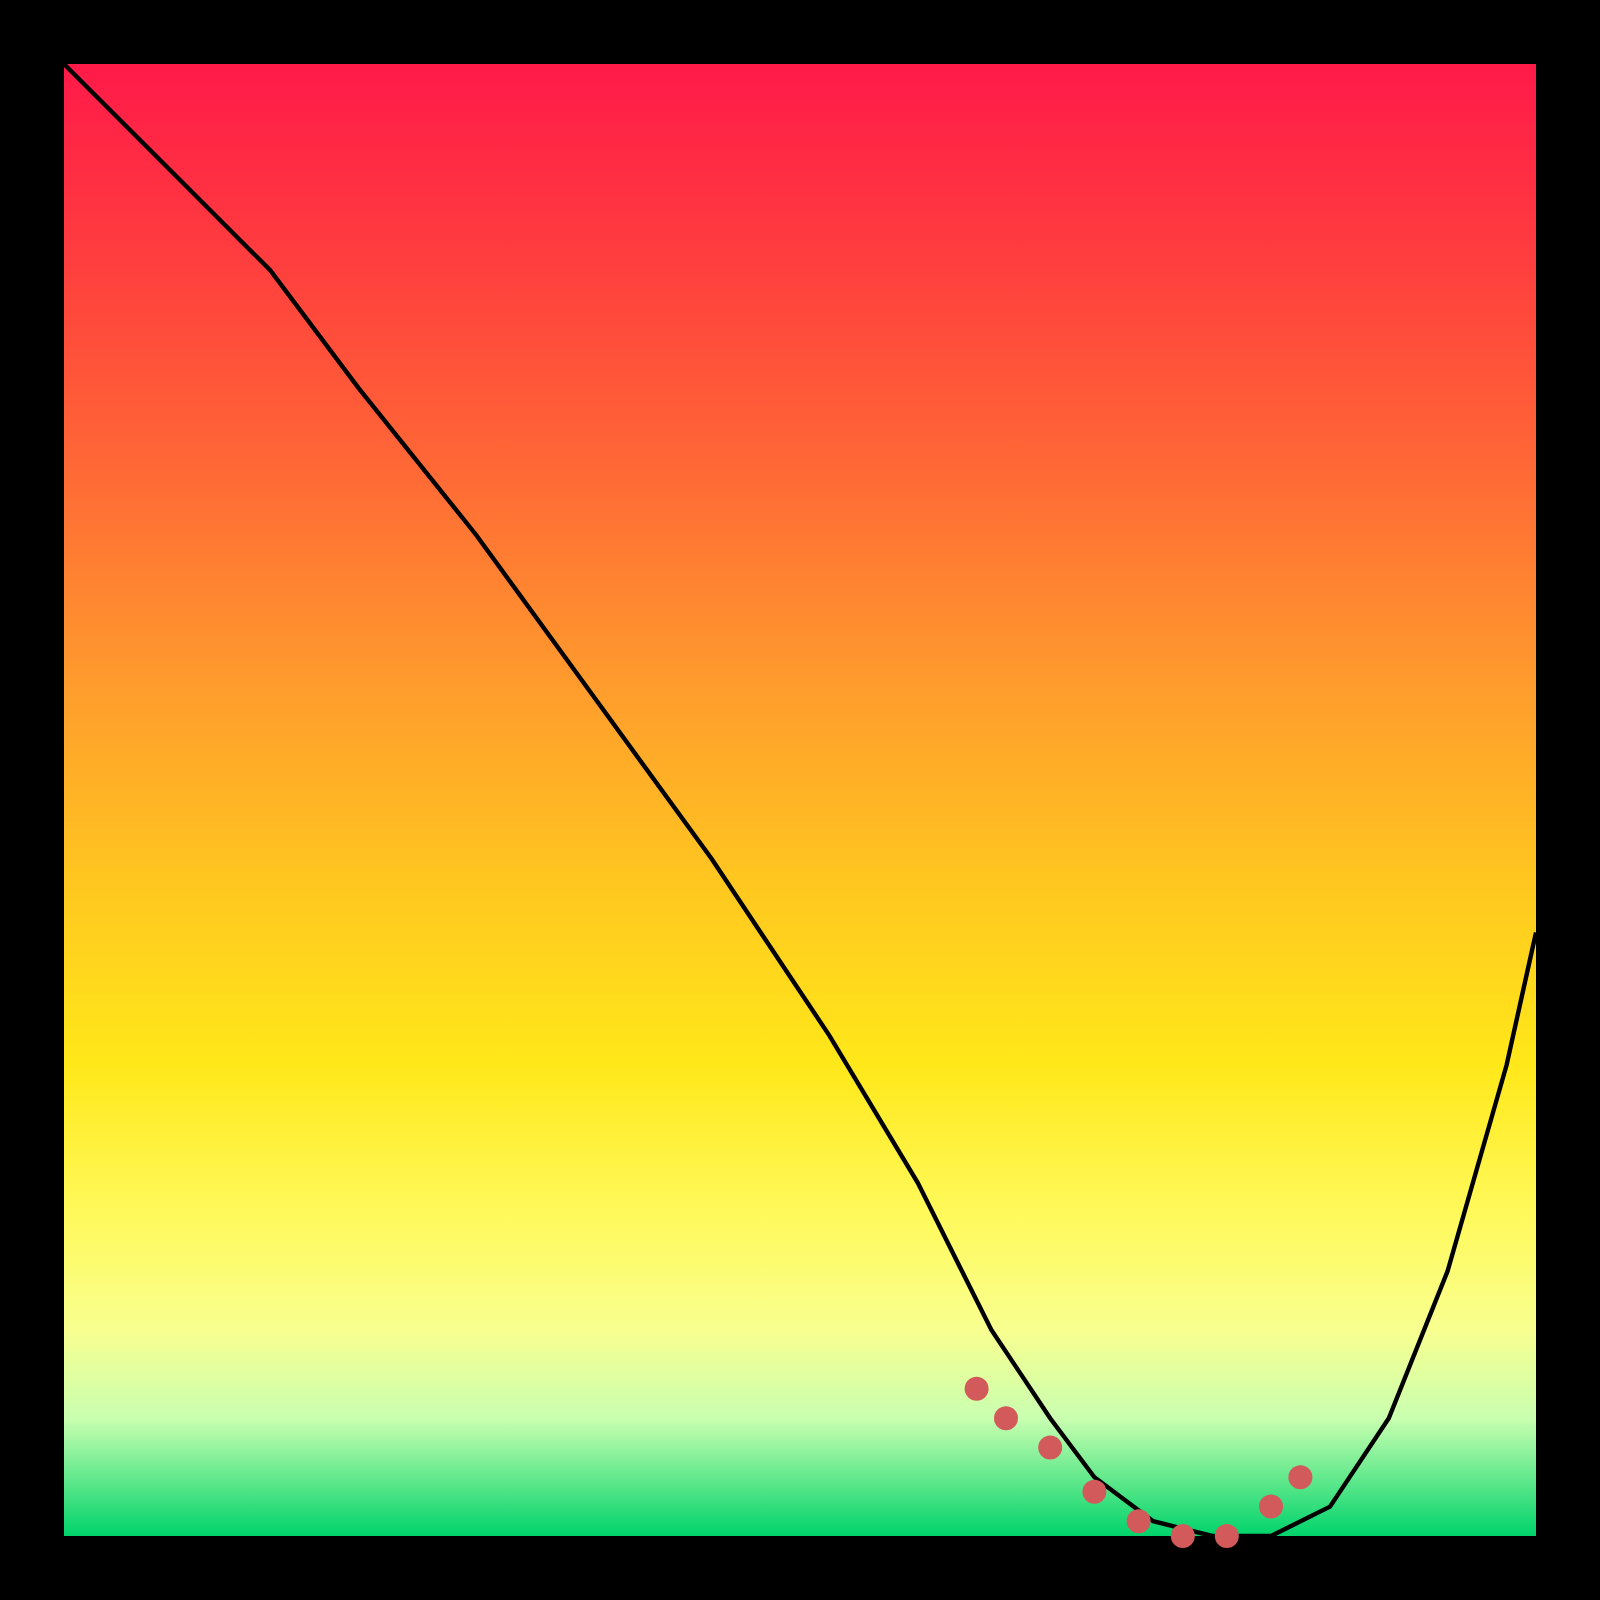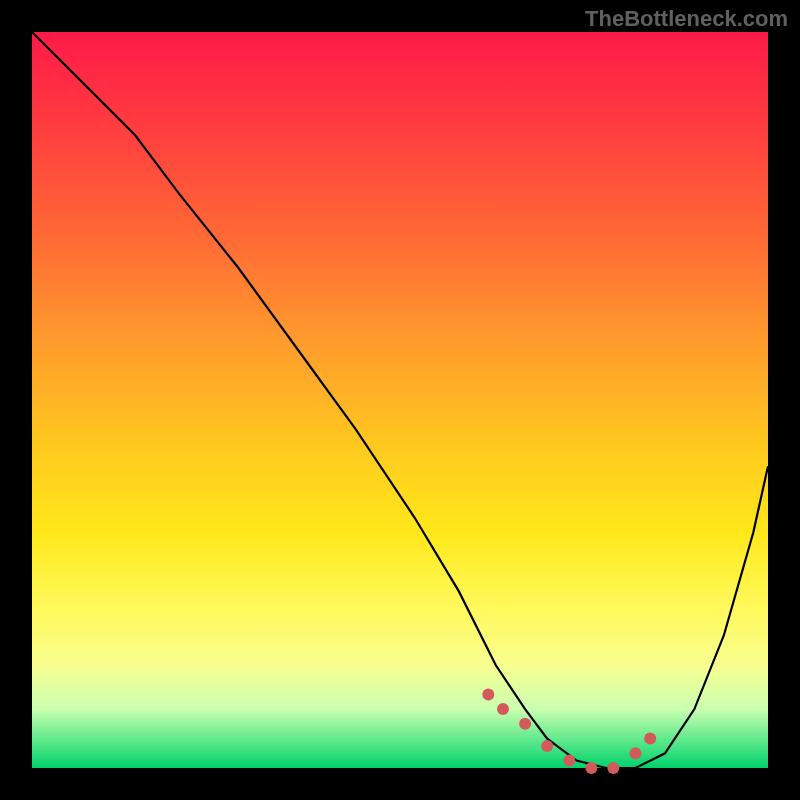--- a/index.html
+++ b/index.html
@@ -18,21 +18,20 @@
           #f8ff8f 86%,
           #c9ffb0 92%,
           #00d36b 100%);}
   svg.curve{position:absolute;left:32px;top:32px;width:736px;height:736px;overflow:visible}
   .curve-path{fill:none;stroke:#000;stroke-width:2.2}
   .dot{fill:#d35a5a}
 </style>
 </head>
 <body>
 <div class="wrap">
-  <div class="attribution">TheBottleneck.com</div>
 
   <div class="plot"></div>
 
   <svg class="curve" viewBox="0 0 736 736" preserveAspectRatio="none">
     <path id="curve-path" class="curve-path" d="M0.0 0.0 L29.4 29.4 L58.9 58.9 L103.0 103.0 L147.2 161.9 L206.1 235.5 L265.0 316.5 L323.8 397.4 L382.7 485.8 L426.9 559.4 L463.7 633.0 L493.1 677.1 L515.2 706.6 L544.6 728.6 L574.1 736.0 L603.5 736.0 L633.0 721.3 L662.4 677.1 L691.8 603.5 L721.3 500.5 L736.0 434.2 "></path>
     <g id="dots">
         <circle cx="456.3" cy="662.4" r="6" class="dot"></circle>
         <circle cx="471.0" cy="677.1" r="6" class="dot"></circle>
         <circle cx="493.1" cy="691.8" r="6" class="dot"></circle>
         <circle cx="515.2" cy="713.9" r="6" class="dot"></circle>

